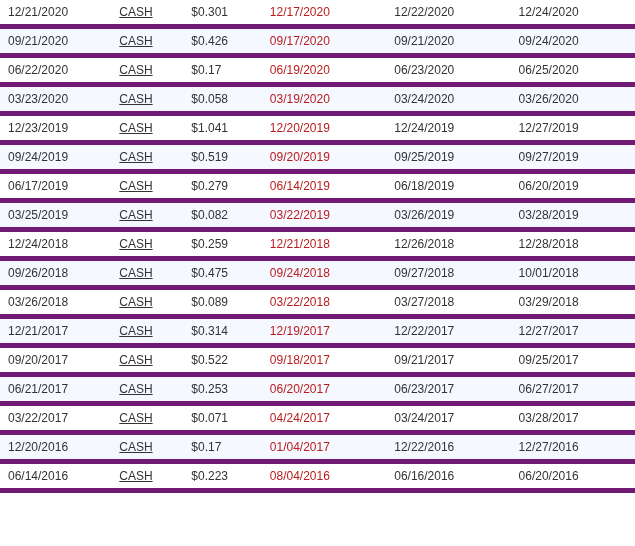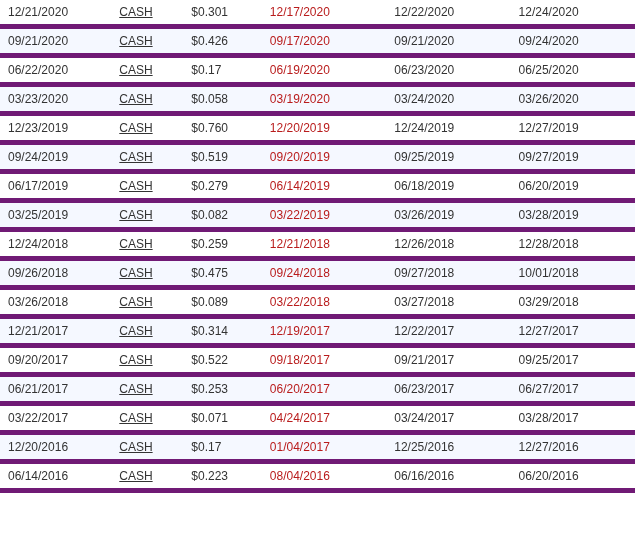--- a/index.html
+++ b/index.html
@@ -67,21 +67,21 @@
       <td>03/23/2020</td>
       <td>CASH</td>
       <td>$0.058</td>
       <td>03/19/2020</td>
       <td>03/24/2020</td>
       <td>03/26/2020</td>
     </tr>
       <tr>
       <td>12/23/2019</td>
       <td>CASH</td>
-      <td>$0.760</td>
+      <td>$1.041</td>
       <td>12/20/2019</td>
       <td>12/24/2019</td>
       <td>12/27/2019</td>
     </tr>
       <tr>
       <td>09/24/2019</td>
       <td>CASH</td>
       <td>$0.519</td>
       <td>09/20/2019</td>
       <td>09/25/2019</td>
@@ -157,21 +157,21 @@
       <td>$0.071</td>
       <td>04/24/2017</td>
       <td>03/24/2017</td>
       <td>03/28/2017</td>
     </tr>
       <tr>
       <td>12/20/2016</td>
       <td>CASH</td>
       <td>$0.17</td>
       <td>01/04/2017</td>
-      <td>12/25/2016</td>
+      <td>12/22/2016</td>
       <td>12/27/2016</td>
     </tr>
       <tr>
       <td>06/14/2016</td>
       <td>CASH</td>
       <td>$0.223</td>
       <td>08/04/2016</td>
       <td>06/16/2016</td>
       <td>06/20/2016</td>
     </tr>

